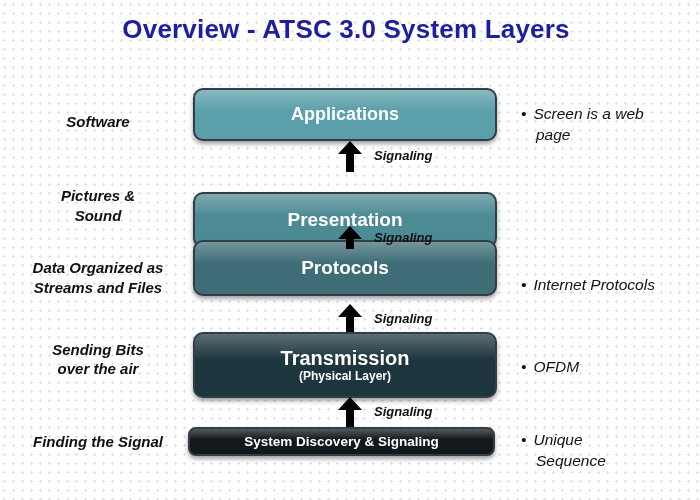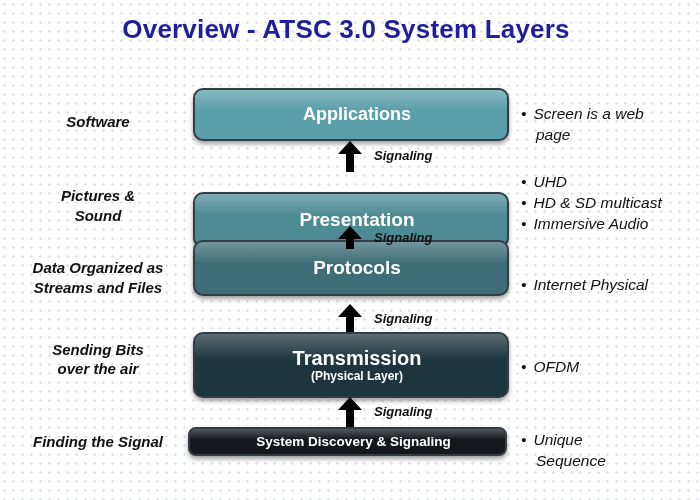--- a/index.html
+++ b/index.html
@@ -14,21 +14,20 @@
     position:absolute;top:14px;left:0;width:692px;text-align:center;
     font-size:26px;font-weight:bold;color:#1e1e9e;letter-spacing:.2px;
   }
   .box{
     position:absolute;left:193px;width:300px;
     border:2px solid #333d46;border-radius:10px;
     display:flex;flex-direction:column;align-items:center;justify-content:center;
     color:#ffffff;font-weight:bold;text-align:center;
     box-shadow:0 3px 4px rgba(70,70,70,.5);
     background-image:linear-gradient(180deg,rgba(255,255,255,.28),rgba(255,255,255,0) 42%);
-    padding-left:12px;
   }
   #box-apps {top:88px;height:49px;font-size:18px;}
   #box-pres {top:172px;height:52px;font-size:19px;margin-top:20px;}
   #box-prot {top:240px;height:52px;font-size:19px;}
   #box-trans{top:332px;height:62px;font-size:20px;line-height:22px;}
   #box-disc {top:427px;height:25px;left:188px;width:303px;font-size:13.5px;border-radius:8px;align-items:center;}
   .sub{font-size:12px;line-height:14px;}
   .arrow{position:absolute;left:337px;width:26px;display:flex;flex-direction:column;align-items:center;}
   .head{width:0;height:0;border-left:12px solid transparent;border-right:12px solid transparent;border-bottom:13px solid #000;}
   .stem{width:8px;flex:1;background:#000;}
@@ -113,27 +112,22 @@
 
   <div class="sig" id="sig1">Signaling</div>
   <div class="sig" id="sig2">Signaling</div>
   <div class="sig" id="sig3">Signaling</div>
   <div class="sig" id="sig4">Signaling</div>
 
   <div class="rlabel" id="r1">
     <div><span class="dot">•</span><span>Screen is a web</span></div>
     <div class="cont"><span>page</span></div>
   </div>
-  <div class="rlabel" id="r2">
-    <div><span class="dot">•</span><span>UHD</span></div>
-    <div><span class="dot">•</span><span>HD &amp; SD multicast</span></div>
-    <div><span class="dot">•</span><span>Immersive Audio</span></div>
-  </div>
   <div class="rlabel" id="r3">
-    <div><span class="dot">•</span><span>Internet Physical</span></div>
+    <div><span class="dot">•</span><span>Internet Protocols</span></div>
   </div>
   <div class="rlabel" id="r4">
     <div><span class="dot">•</span><span>OFDM</span></div>
   </div>
   <div class="rlabel" id="r5">
     <div><span class="dot">•</span><span>Unique</span></div>
     <div class="cont"><span>Sequence</span></div>
   </div>
 
 </div>

